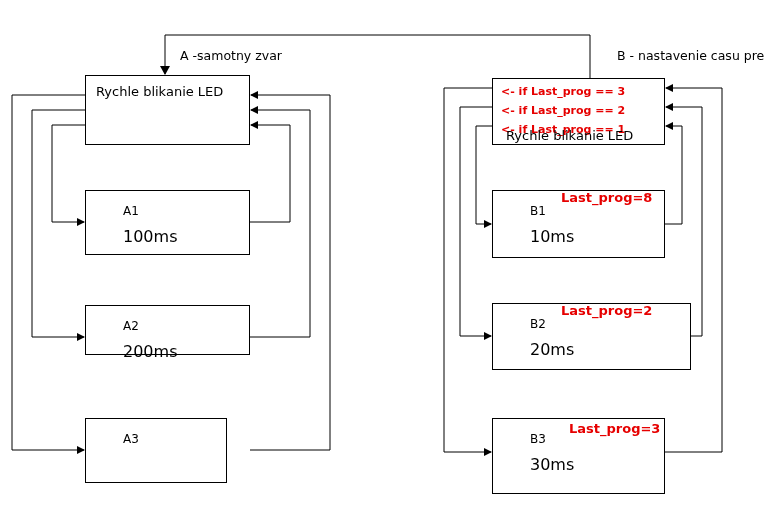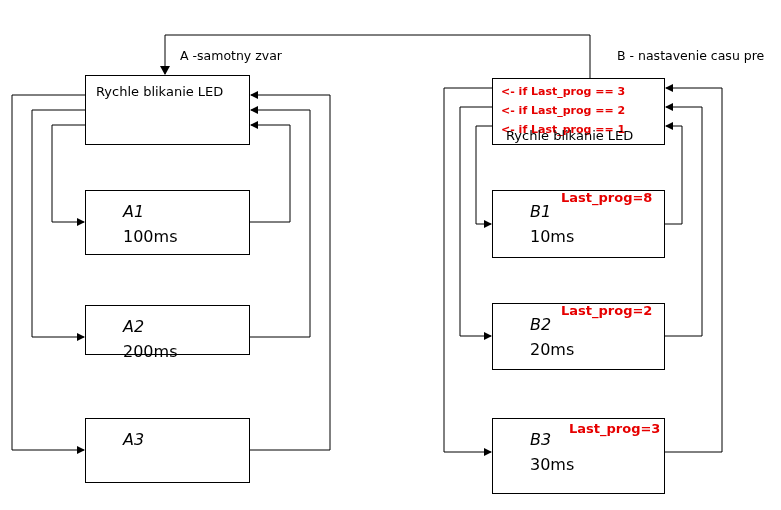--- a/index.html
+++ b/index.html
@@ -33,21 +33,21 @@
   }
   .idle-title-b {
     position: absolute;
     left: 13px;
     bottom: 1px;
     font-size: 13px;
     line-height: 15px;
     white-space: nowrap;
     background: transparent;
   }
-  .state-name { font-size: 16px; line-height: 25px; padding: 8px 0 0 37px; font-style: italic; }
+  .state-name { font-size: 12px; line-height: 25px; padding: 8px 0 0 37px; }
   .state-time { font-size: 16px; line-height: 25px; padding: 0 0 0 37px; }
 
   .mode-label {
     position: absolute;
     font-size: 12.5px;
     white-space: nowrap;
   }
 
   .cond {
     font-size: 11px;
@@ -116,39 +116,39 @@
   </div>
 
   <div class="box" style="left:85px; top:190px; width:165px; height:65px;">
     <div class="state-name">A1</div>
     <div class="state-time">100ms</div>
   </div>
   <div class="box" style="left:85px; top:305px; width:165px; height:50px;">
     <div class="state-name">A2</div>
     <div class="state-time">200ms</div>
   </div>
-  <div class="box" style="left:85px; top:418px; width:165px; height:65px;">
+  <div class="box" style="left:85px; top:418px; width:142px; height:65px;">
     <div class="state-name">A3</div>
   </div>
 
   <div class="box" style="left:492px; top:78px; width:173px; height:67px;">
     <div class="cond-wrap">
       <div class="cond">&lt;- if Last_prog == 3</div>
       <div class="cond">&lt;- if Last_prog == 2</div>
       <div class="cond">&lt;- if Last_prog == 1</div>
     </div>
     <div class="idle-title-b">Rychle blikanie LED</div>
   </div>
 
   <div class="box" style="left:492px; top:190px; width:173px; height:68px;">
     <div class="annotation">Last_prog=8</div>
     <div class="state-name">B1</div>
     <div class="state-time">10ms</div>
   </div>
-  <div class="box" style="left:492px; top:303px; width:173px; height:67px;">
+  <div class="box" style="left:492px; top:303px; width:199px; height:67px;">
     <div class="annotation">Last_prog=2</div>
     <div class="state-name">B2</div>
     <div class="state-time">20ms</div>
   </div>
   <div class="box" style="left:492px; top:418px; width:173px; height:76px;">
     <div class="annotation" style="left:76px; top:2px;">Last_prog=3</div>
     <div class="state-name">B3</div>
     <div class="state-time">30ms</div>
   </div>
 

